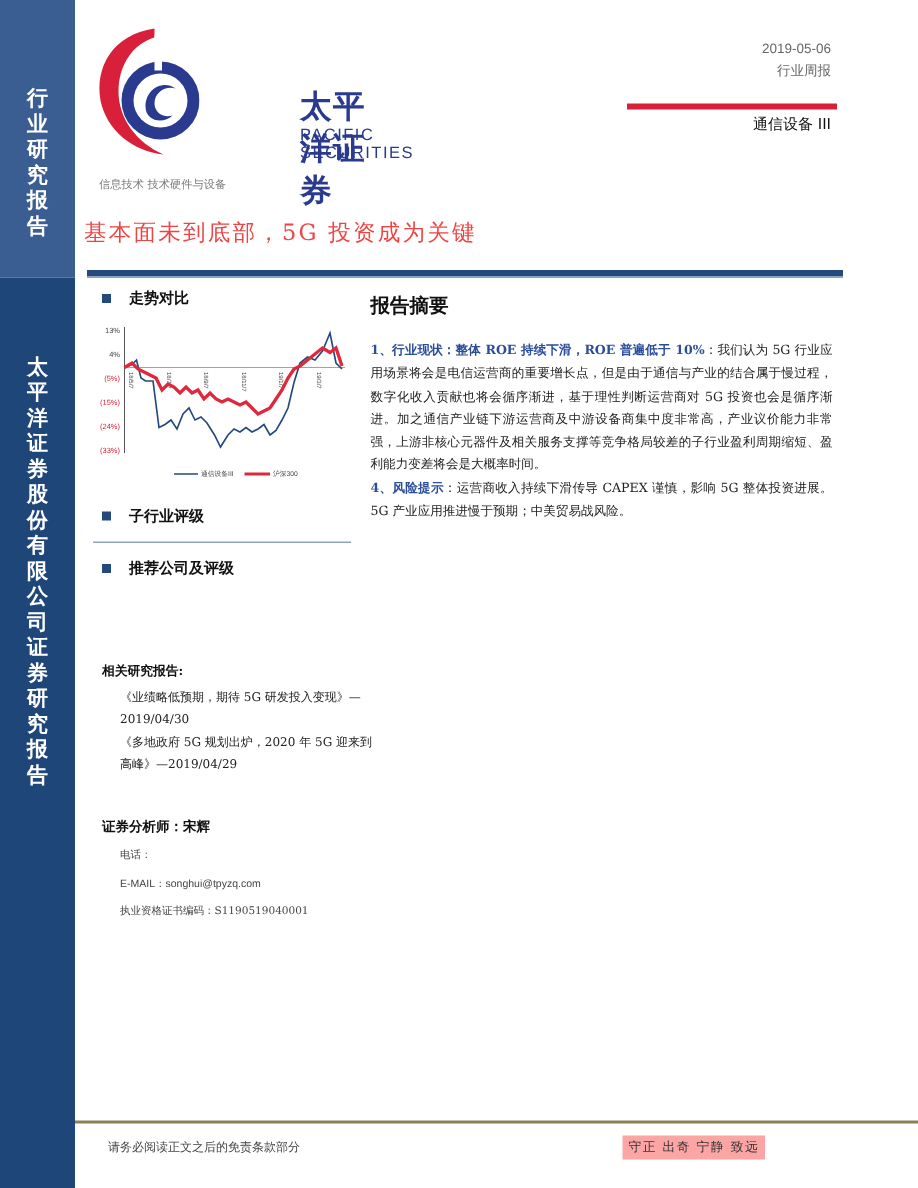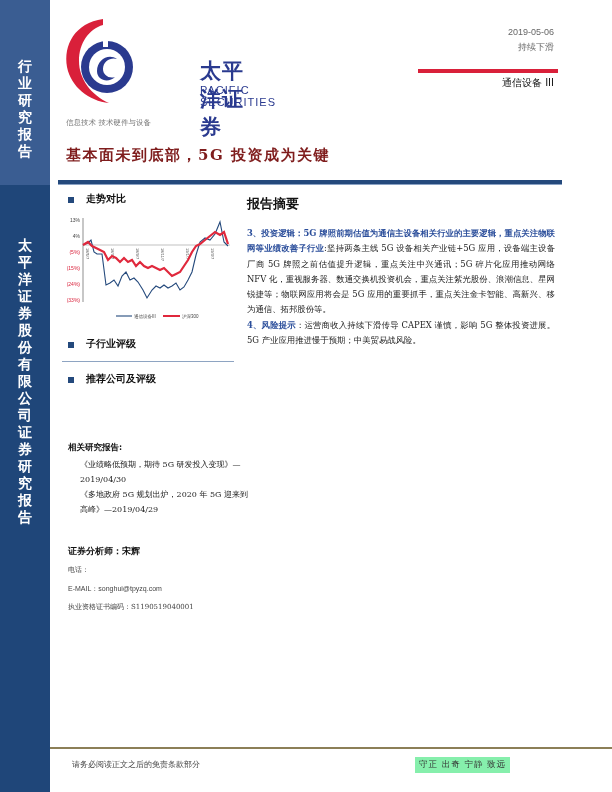--- a/index.html
+++ b/index.html
@@ -14,44 +14,44 @@
   .logo { position: absolute; left: 63px; top: 15px; width: 200px; height: 90px; }
   .logo-cn { position: absolute; left: 137px; top: 42px; font-family: "DejaVu Sans", sans-serif; font-weight: bold; font-size: 21px; color: #2a3a8f; letter-spacing: 1px; }
   .logo-en { position: absolute; left: 137px; top: 69px; font-family: "Liberation Sans", sans-serif; font-size: 11px; color: #2a3a8f; letter-spacing: 1px; }
 
   .date { position: absolute; right: 58px; top: 27px; font-family: "Liberation Sans", sans-serif; font-size: 9px; color: #666; }
   .report-type { position: absolute; right: 58px; top: 41px; font-family: "DejaVu Sans", sans-serif; font-size: 9px; color: #666; }
   .red-bar { position: absolute; left: 418px; top: 69px; width: 140px; height: 4px; background: #d9203a; }
   .industry { position: absolute; right: 58px; top: 76px; font-family: "DejaVu Sans", sans-serif; font-size: 10px; color: #111; }
 
   .category { position: absolute; left: 66px; top: 118px; font-family: "DejaVu Sans", sans-serif; font-size: 7.5px; color: #777; }
-  .title { position: absolute; left: 66px; top: 146px; font-size: 15px; color: #7f1d1d; letter-spacing: 1.5px; font-weight: bold; }
+  .title { position: absolute; left: 56px; top: 146px; font-size: 15px; color: #ef4444; letter-spacing: 1.5px; }
   .title-rule { position: absolute; left: 58px; top: 180px; width: 504px; height: 5px; background: #24497c; border-bottom: 1px solid #8aa2c4; }
 
   .sec-head { position: absolute; left: 68px; font-size: 10px; font-weight: bold; color: #111; }
   .sec-head .sq { display: inline-block; width: 6px; height: 6px; background: #24497c; margin-right: 12px; vertical-align: middle; }
   .divider { position: absolute; left: 62px; width: 172px; height: 1px; background: #8ea4c2; }
 
   .chart { position: absolute; left: 60px; top: 210px; width: 175px; height: 112px; }
 
   .related-head { position: absolute; left: 68px; top: 442px; font-size: 8.5px; font-weight: bold; color: #111; }
   .related-item { position: absolute; left: 68px; font-size: 8px; color: #222; line-height: 15px; width: 170px; margin-left: 12px; }
 
   .analyst { position: absolute; left: 68px; top: 545px; font-size: 9px; font-weight: bold; color: #111; }
-  .contact { position: absolute; left: 68px; font-size: 7px; color: #444; }
+  .contact { position: absolute; left: 80px; font-size: 7px; color: #444; }
   .contact.sans { font-family: "Liberation Sans", sans-serif; }
 
   .summary-title { position: absolute; left: 247px; top: 195px; font-size: 13px; font-weight: bold; color: #111; }
   .summary { position: absolute; left: 247px; top: 226px; width: 308px; font-size: 8.4px; line-height: 15.3px; color: #222; text-align: justify; }
   .summary p { margin: 0 0 0 0; }
   .summary .hl { color: #2b4e9b; font-weight: bold; }
 
   .footer-rule { position: absolute; left: 50px; top: 747px; width: 562px; height: 2px; background: #8c7f57; }
   .footer-left { position: absolute; left: 72px; top: 759px; font-size: 8px; color: #444; }
-  .footer-right { position: absolute; left: 415px; top: 757px; padding: 2px 4px; font-size: 8.5px; color: #333; background: #86efac; letter-spacing: 1px; }
+  .footer-right { position: absolute; left: 415px; top: 757px; padding: 2px 4px; font-size: 8.5px; color: #333; background: #fca5a5; letter-spacing: 1px; }
 </style>
 </head>
 <body>
 
 <div class="sidebar-top">
   <div class="side-text" style="top:58px;">
     <span>行</span>
     <span>业</span>
     <span>研</span>
     <span>究</span>
@@ -87,21 +87,21 @@
     <circle cx="44" cy="52" r="26" fill="#2a3a8f"></circle>
     <circle cx="44" cy="52" r="18" fill="#ffffff"></circle>
     <path d="M34 56 C34 44 46 38 54 44 C48 42 40 46 40 54 C40 60 46 64 52 62 C46 68 34 66 34 56 Z" fill="#2a3a8f"></path>
     <rect x="40" y="8" width="5" height="24" fill="#ffffff"></rect>
   </svg>
   <div class="logo-cn">太平洋证券</div>
   <div class="logo-en">PACIFIC SECURITIES</div>
 </div>
 
 <div class="date">2019-05-06</div>
-<div class="report-type">持续下滑</div>
+<div class="report-type">行业周报</div>
 <div class="red-bar"></div>
 <div class="industry">通信设备 III</div>
 
 <div class="category">信息技术 技术硬件与设备</div>
 <div class="title">基本面未到底部，5G 投资成为关键</div>
 <div class="title-rule"></div>
 
 <div class="sec-head" style="top:192px;">
   <span class="sq"></span><span>走势对比</span>
 </div>
@@ -149,19 +149,19 @@
 <div class="related-item" style="top:457px;">《业绩略低预期，期待 5G 研发投入变现》—2019/04/30</div>
 <div class="related-item" style="top:487px;">《多地政府 5G 规划出炉，2020 年 5G 迎来到高峰》—2019/04/29</div>
 
 <div class="analyst">证券分析师：宋辉</div>
 <div class="contact" style="top:565px;">电话：</div>
 <div class="contact sans" style="top:584px;">E-MAIL：songhui@tpyzq.com</div>
 <div class="contact" style="top:602px;">执业资格证书编码：S1190519040001</div>
 
 <div class="summary-title">报告摘要</div>
 <div class="summary">
-  <p><span class="hl">3、投资逻辑：5G 牌照前期估值为通信主设备相关行业的主要逻辑，重点关注物联网等业绩改善子行业</span><span>:坚持两条主线 5G 设备相关产业链+5G 应用，设备端主设备厂商 5G 牌照之前估值提升逻辑，重点关注中兴通讯；5G 碎片化应用推动网络 NFV 化，重视服务器、数通交换机投资机会，重点关注紫光股份、浪潮信息、星网锐捷等；物联网应用将会是 5G 应用的重要抓手，重点关注金卡智能、高新兴、移为通信、拓邦股份等。</span></p>
+  <p><span class="hl">1、行业现状：整体 ROE 持续下滑，ROE 普遍低于 10%</span><span>：我们认为 5G 行业应用场景将会是电信运营商的重要增长点，但是由于通信与产业的结合属于慢过程，数字化收入贡献也将会循序渐进，基于理性判断运营商对 5G 投资也会是循序渐进。加之通信产业链下游运营商及中游设备商集中度非常高，产业议价能力非常强，上游非核心元器件及相关服务支撑等竞争格局较差的子行业盈利周期缩短、盈利能力变差将会是大概率时间。</span></p>
   <p><span class="hl">4、风险提示</span><span>：运营商收入持续下滑传导 CAPEX 谨慎，影响 5G 整体投资进展。5G 产业应用推进慢于预期；中美贸易战风险。</span></p>
 </div>
 
 <div class="footer-rule"></div>
 <div class="footer-left">请务必阅读正文之后的免责条款部分</div>
 <div class="footer-right">守正 出奇 宁静 致远</div>
 
 </body></html>

